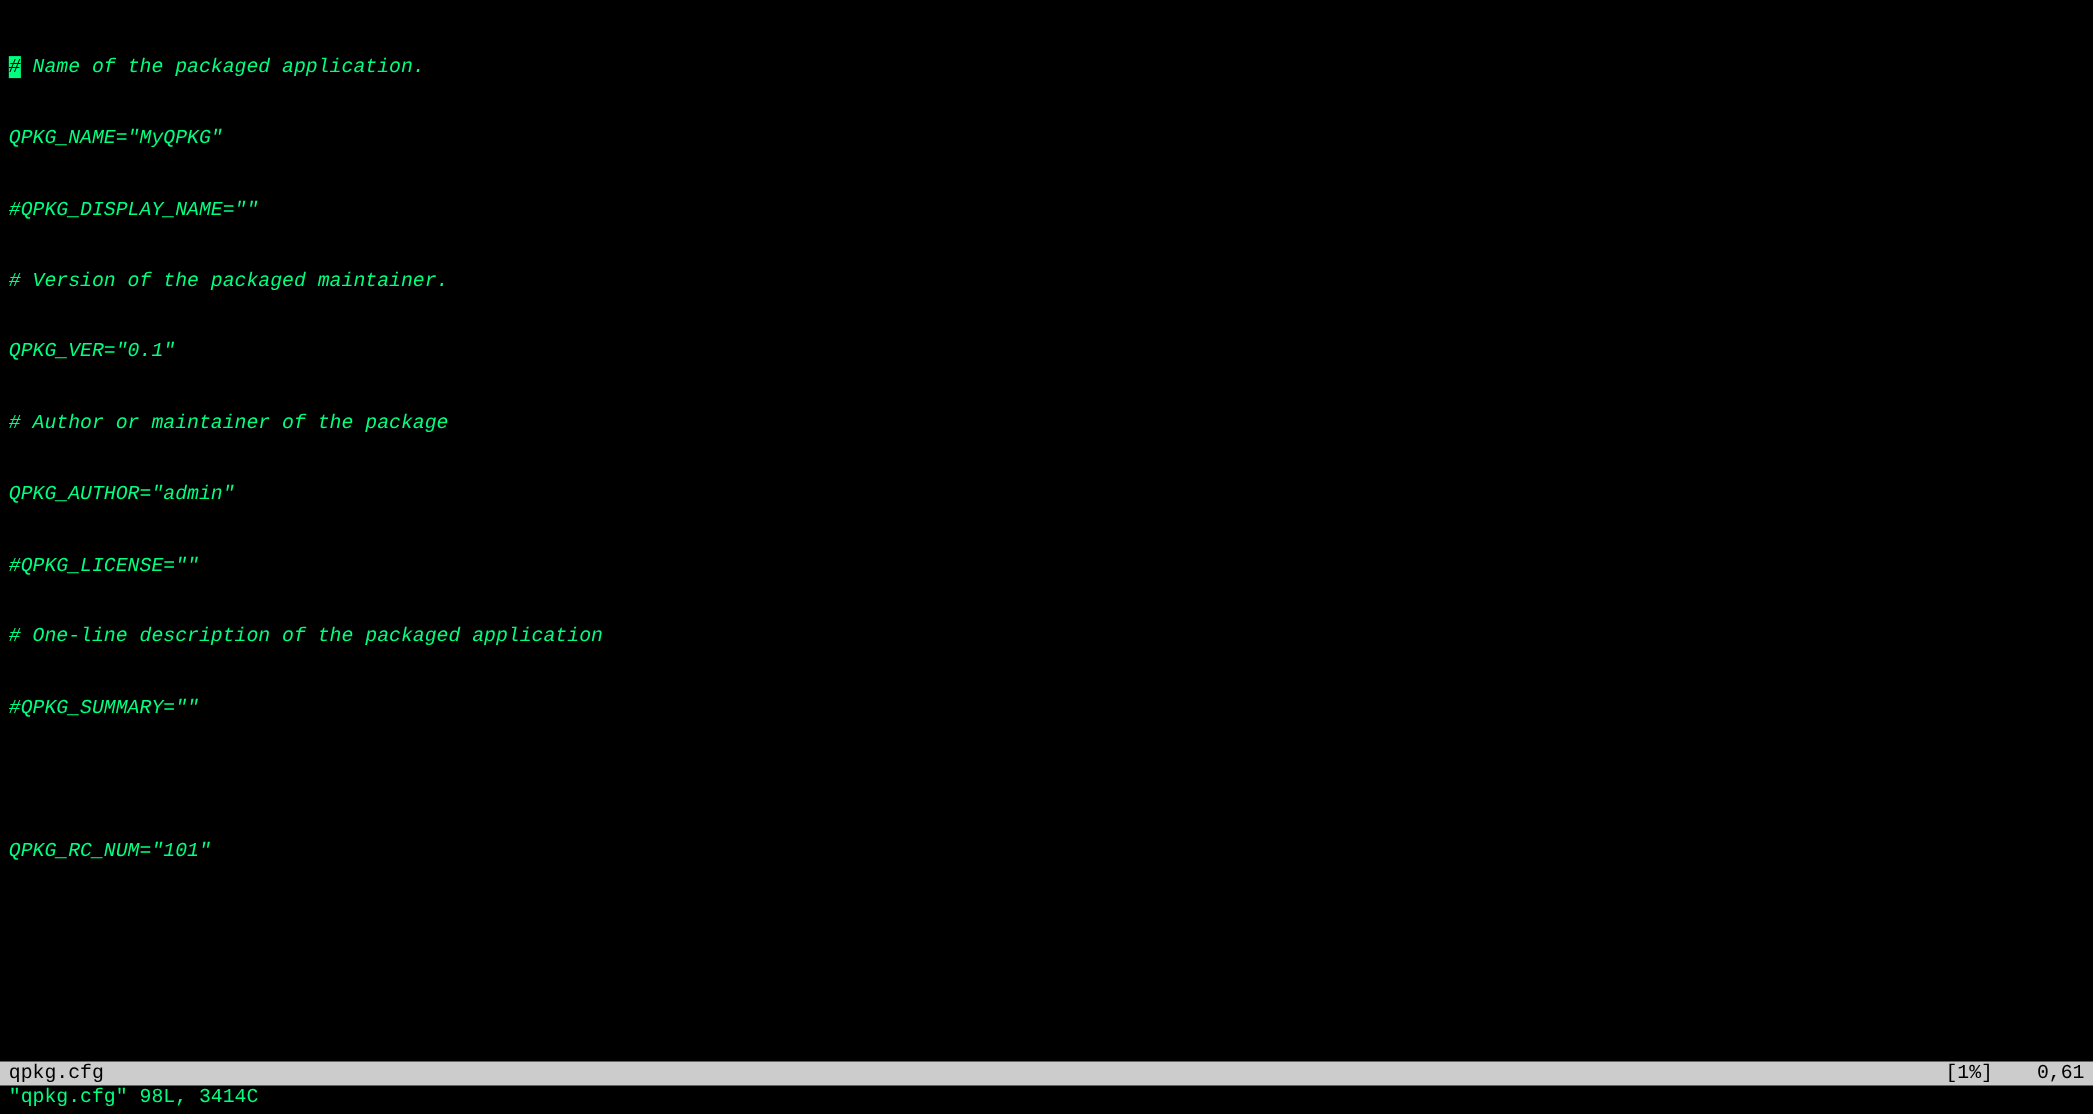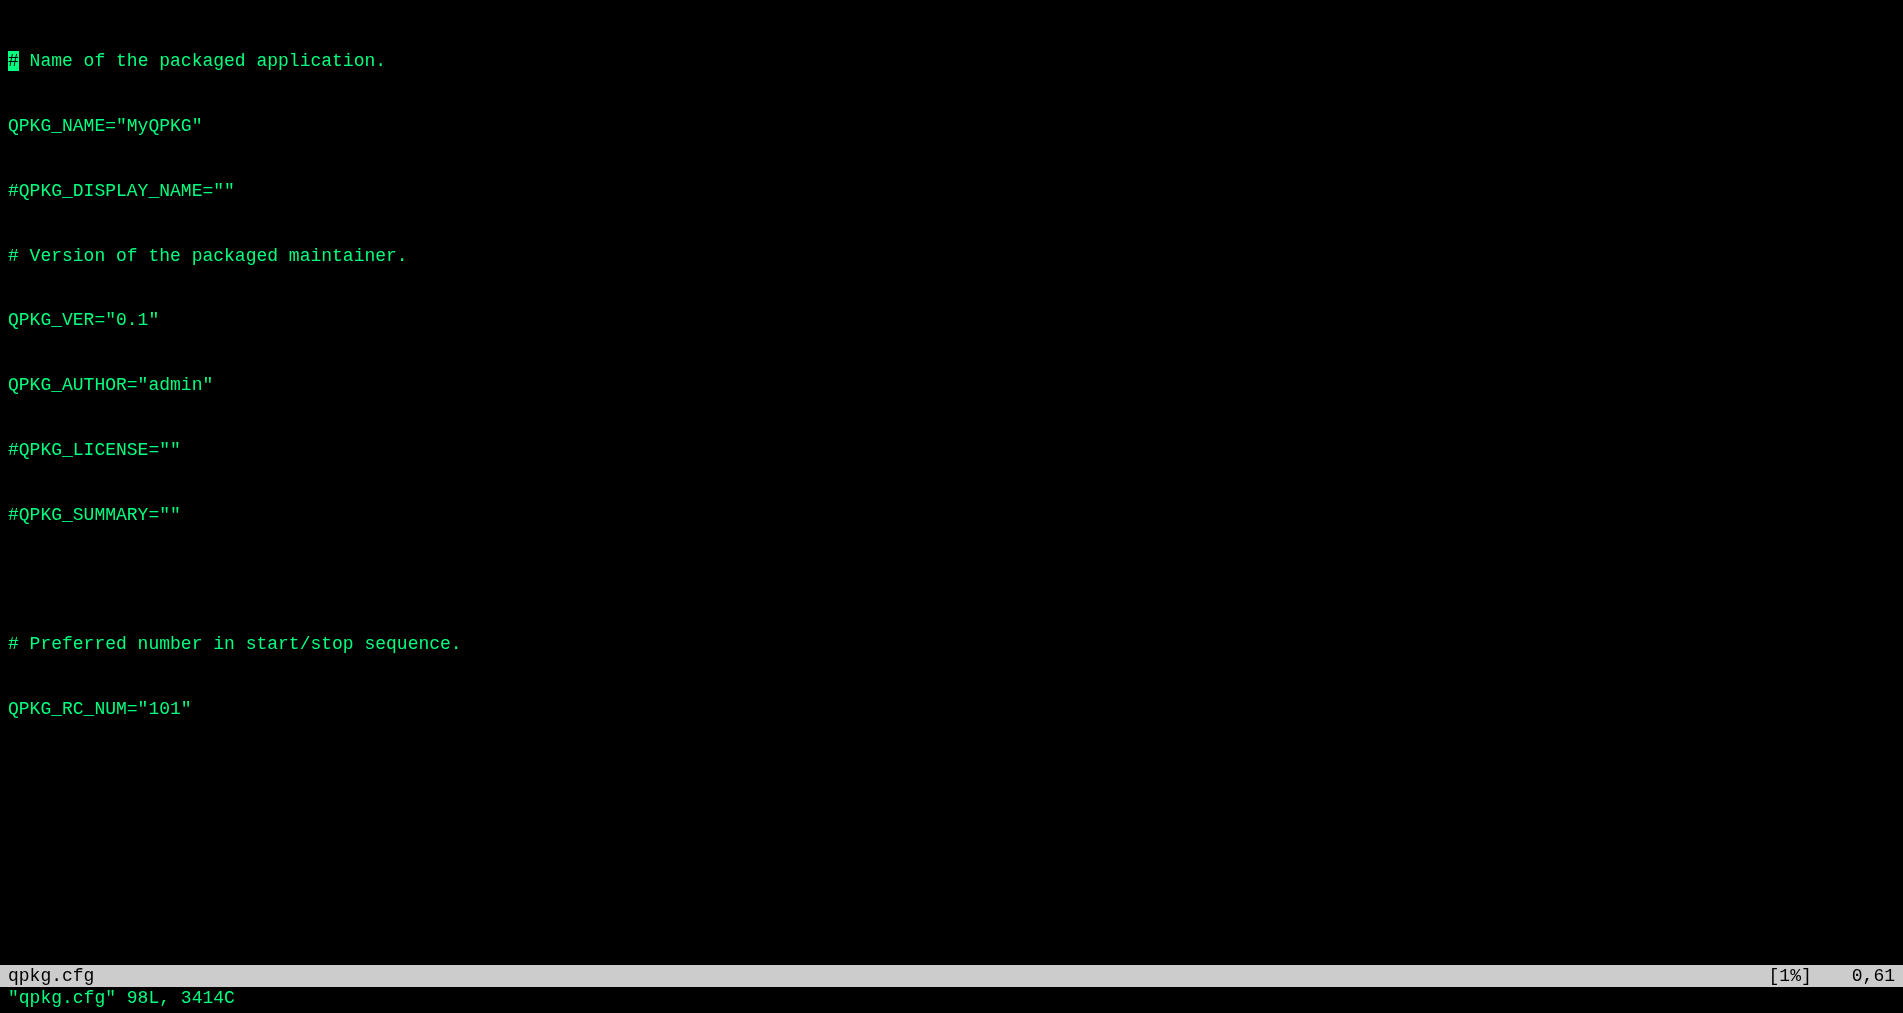--- a/index.html
+++ b/index.html
@@ -18,20 +18,21 @@
       overflow: hidden;
       position: relative;
     }
     .editor-content {
       padding: 8px;
       white-space: pre;
     }
     .line {
       display: block;
       min-height: 21.5px;
+      font-style: italic;
     }
     .cursor {
       background: #00ff7f;
       color: #000000;
     }
     .status-bar-1 {
       position: absolute;
       bottom: 26px;
       left: 0;
       right: 0;
@@ -65,25 +66,26 @@
   </style>
 </head>
 <body>
 
 <div class="editor-content">
   <span class="line"><span class="cursor">#</span><span> Name of the packaged application.</span></span>
   <span class="line">QPKG_NAME="MyQPKG"</span>
   <span class="line">#QPKG_DISPLAY_NAME=""</span>
   <span class="line"># Version of the packaged maintainer.</span>
   <span class="line">QPKG_VER="0.1"</span>
+  <span class="line"># Author or maintainer of the package</span>
   <span class="line">QPKG_AUTHOR="admin"</span>
   <span class="line">#QPKG_LICENSE=""</span>
+  <span class="line"># One-line description of the packaged application</span>
   <span class="line">#QPKG_SUMMARY=""</span>
   <span class="line"></span>
-  <span class="line"># Preferred number in start/stop sequence.</span>
   <span class="line">QPKG_RC_NUM="101"</span>
   
   
   
   
   
   
   
   
   

